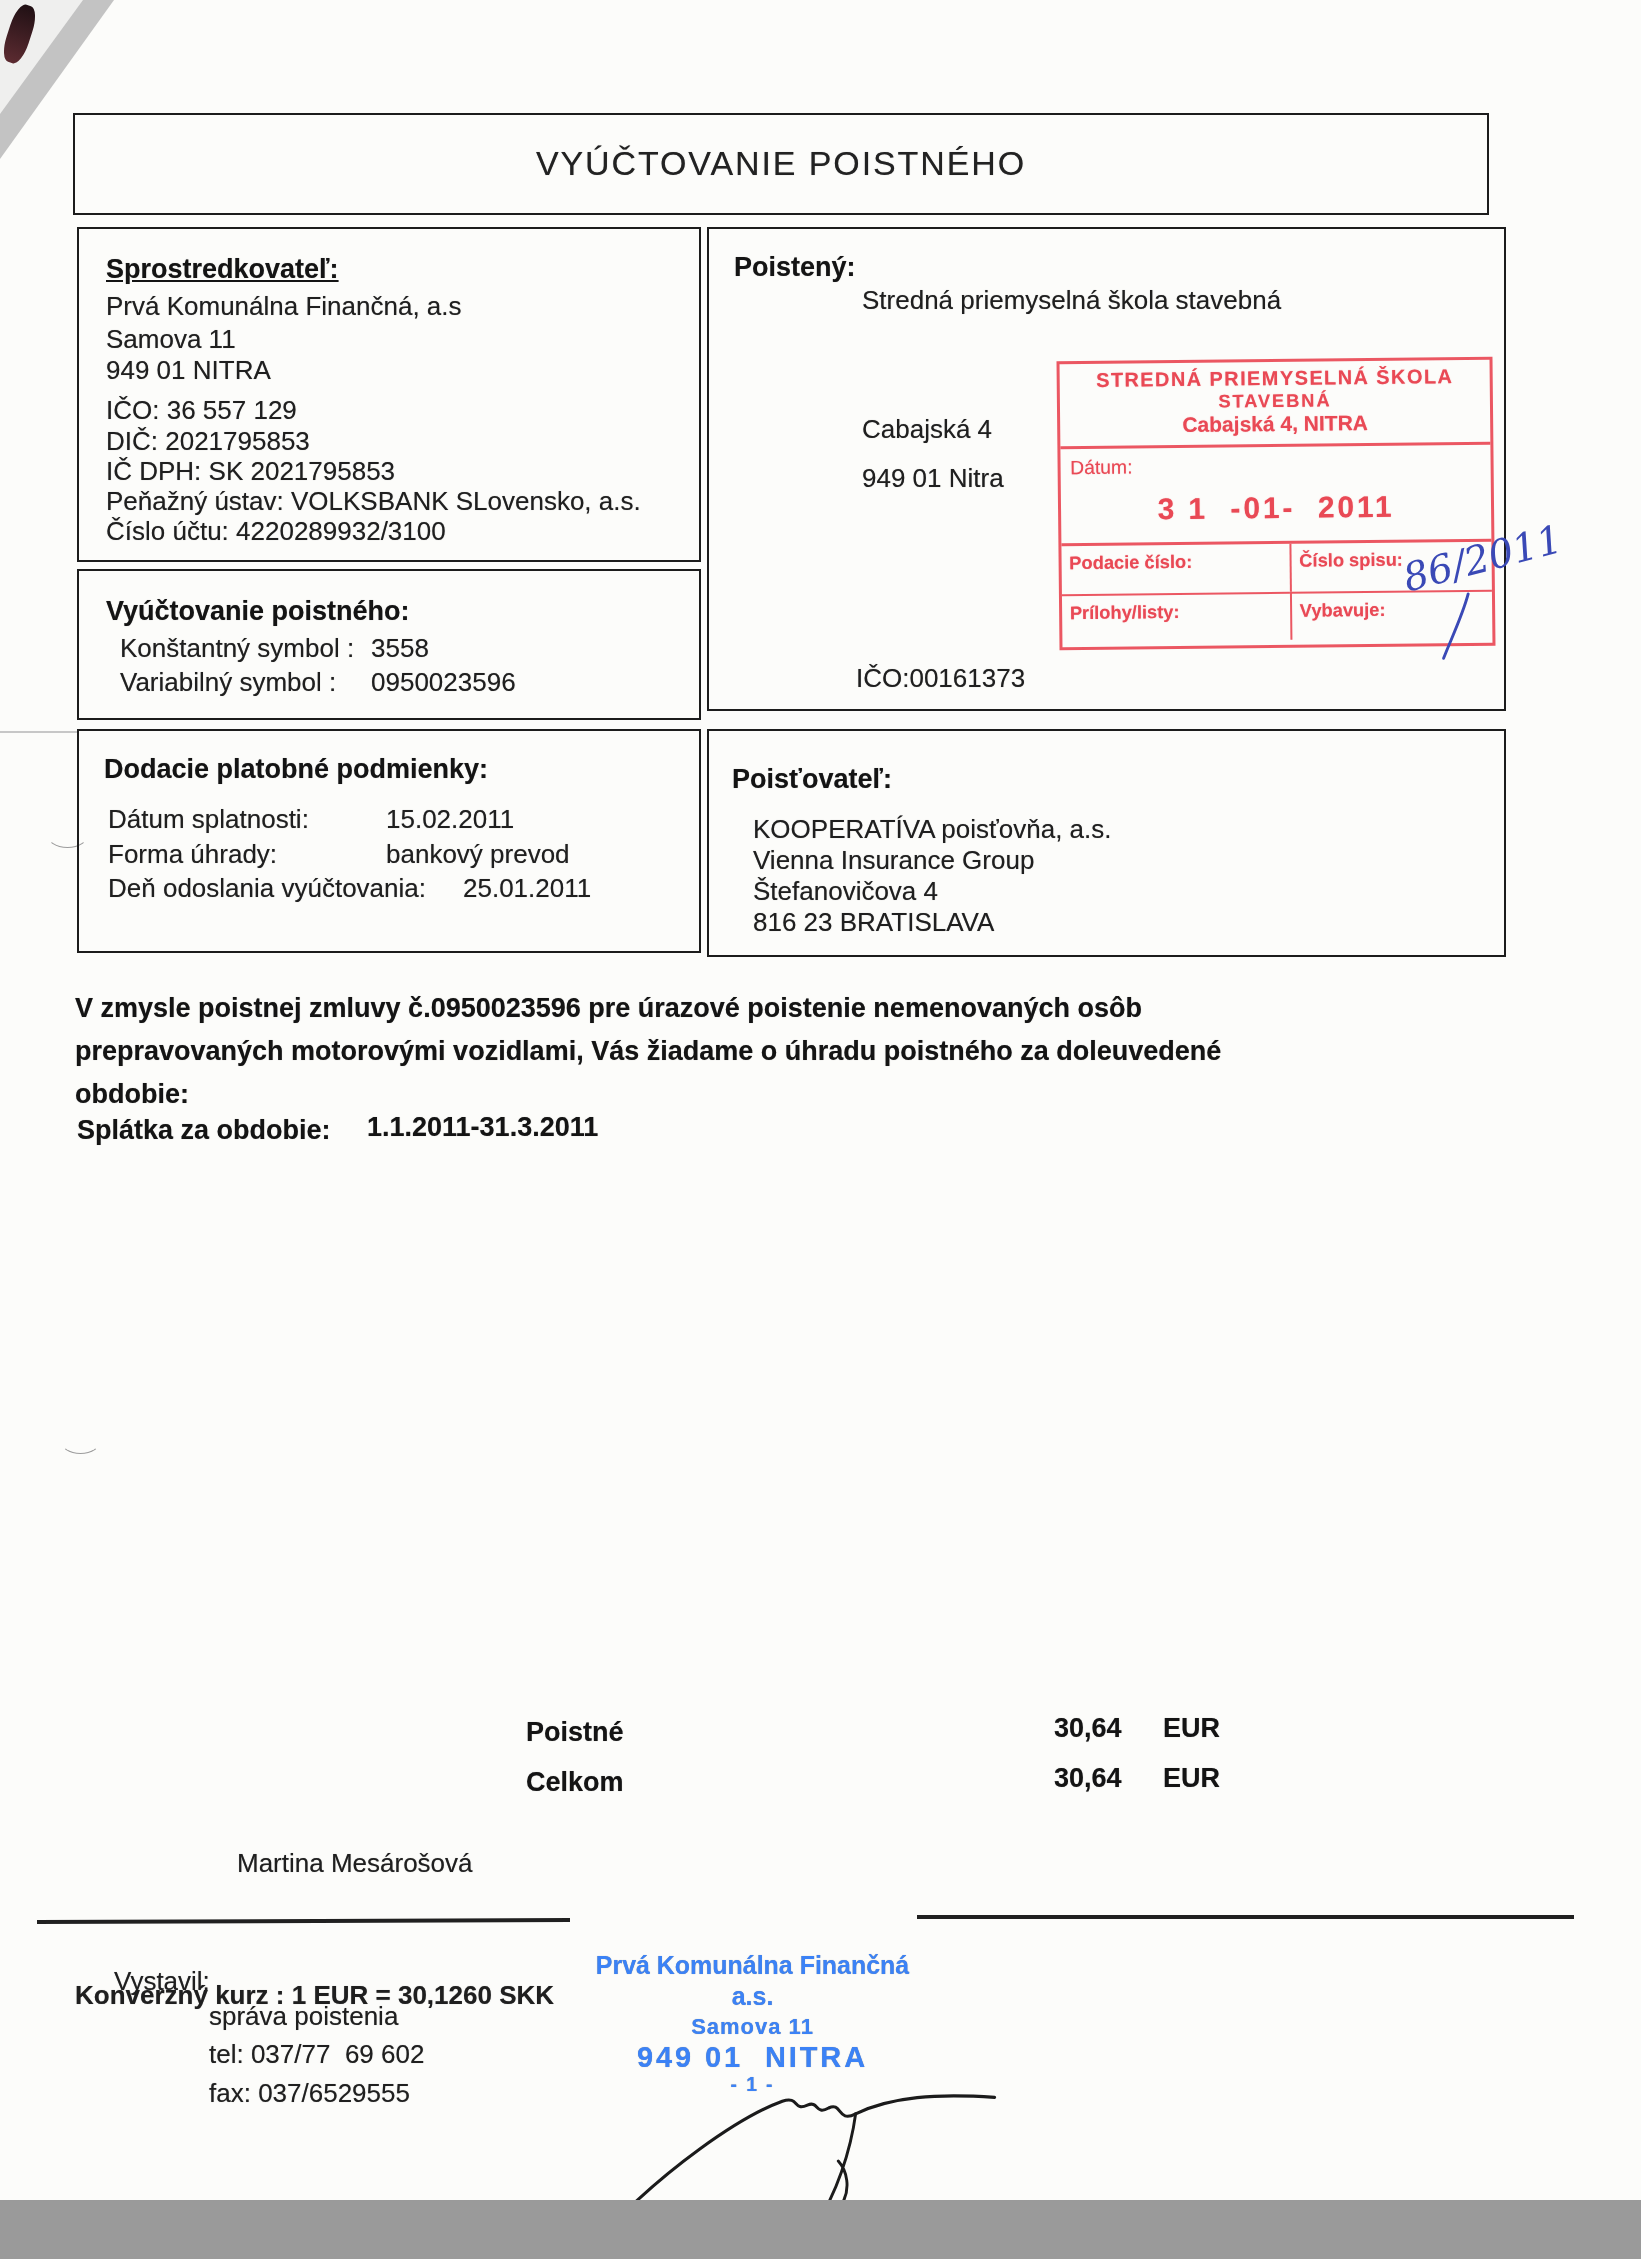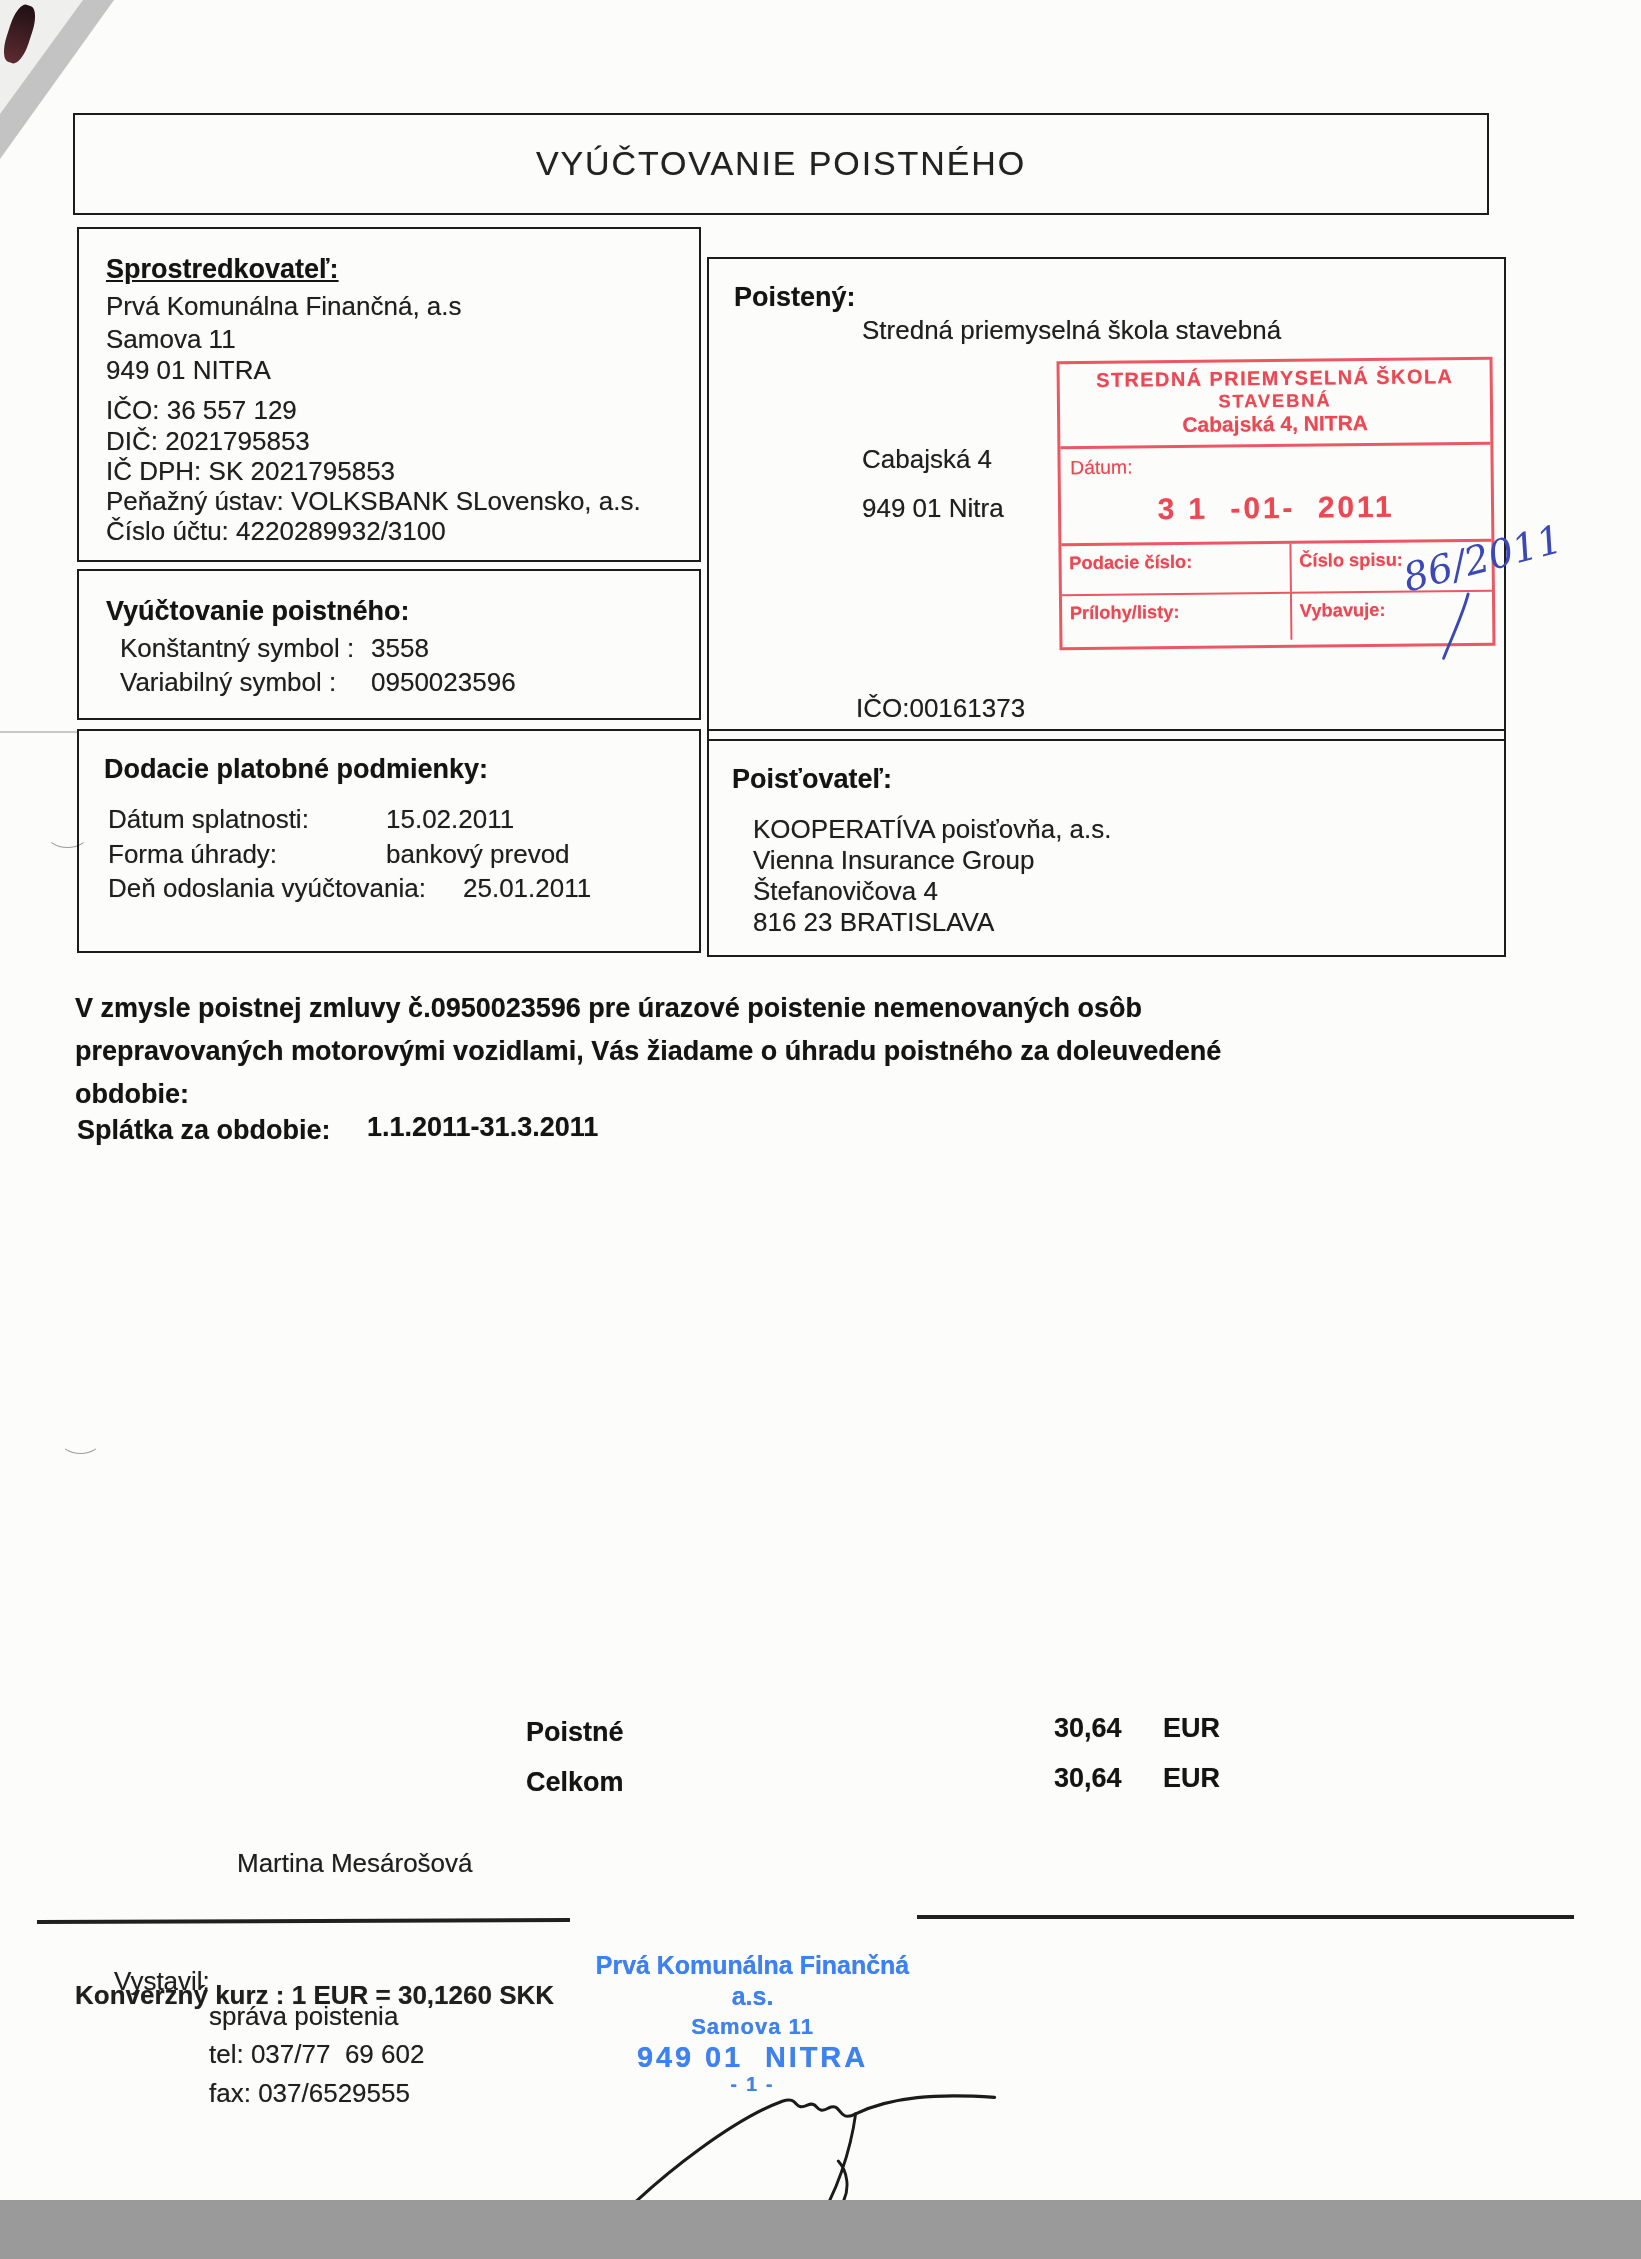--- a/index.html
+++ b/index.html
@@ -102,21 +102,21 @@
   <div class="box" style="left:77px; top:729px; width:620px; height:220px;">
     <div class="abs h28" style="left:25px; top:23px;text-align:center;">Dodacie platobné podmienky:</div>
     <div class="abs t27" style="left:29px; top:73px;">Dátum splatnosti:</div>
     <div class="abs t27" style="left:307px; top:73px;">15.02.2011</div>
     <div class="abs t27" style="left:29px; top:108px;">Forma úhrady:</div>
     <div class="abs t27" style="left:307px; top:108px;">bankový prevod</div>
     <div class="abs t27" style="left:29px; top:142px;">Deň odoslania vyúčtovania:</div>
     <div class="abs t27" style="left:384px; top:142px;">25.01.2011</div>
   </div>
 
-  <div class="box" style="left:707px; top:227px; width:795px; height:480px;margin-top:30px;">
+  <div class="box" style="left:707px; top:227px; width:795px; height:480px;">
     <div class="abs h28" style="left:25px; top:23px;">Poistený:</div>
     <div class="abs t27" style="left:153px; top:56px;">Stredná priemyselná škola stavebná</div>
     <div class="abs t27" style="left:153px; top:185px;">Cabajská 4</div>
     <div class="abs t27" style="left:153px; top:234px;">949 01 Nitra</div>
     <div class="abs t27" style="left:147px; top:434px;">IČO:00161373</div>
   </div>
 
   <div class="stamp">
     <div class="stamp-head">
       <div class="l1">STREDNÁ PRIEMYSELNÁ ŠKOLA</div>

